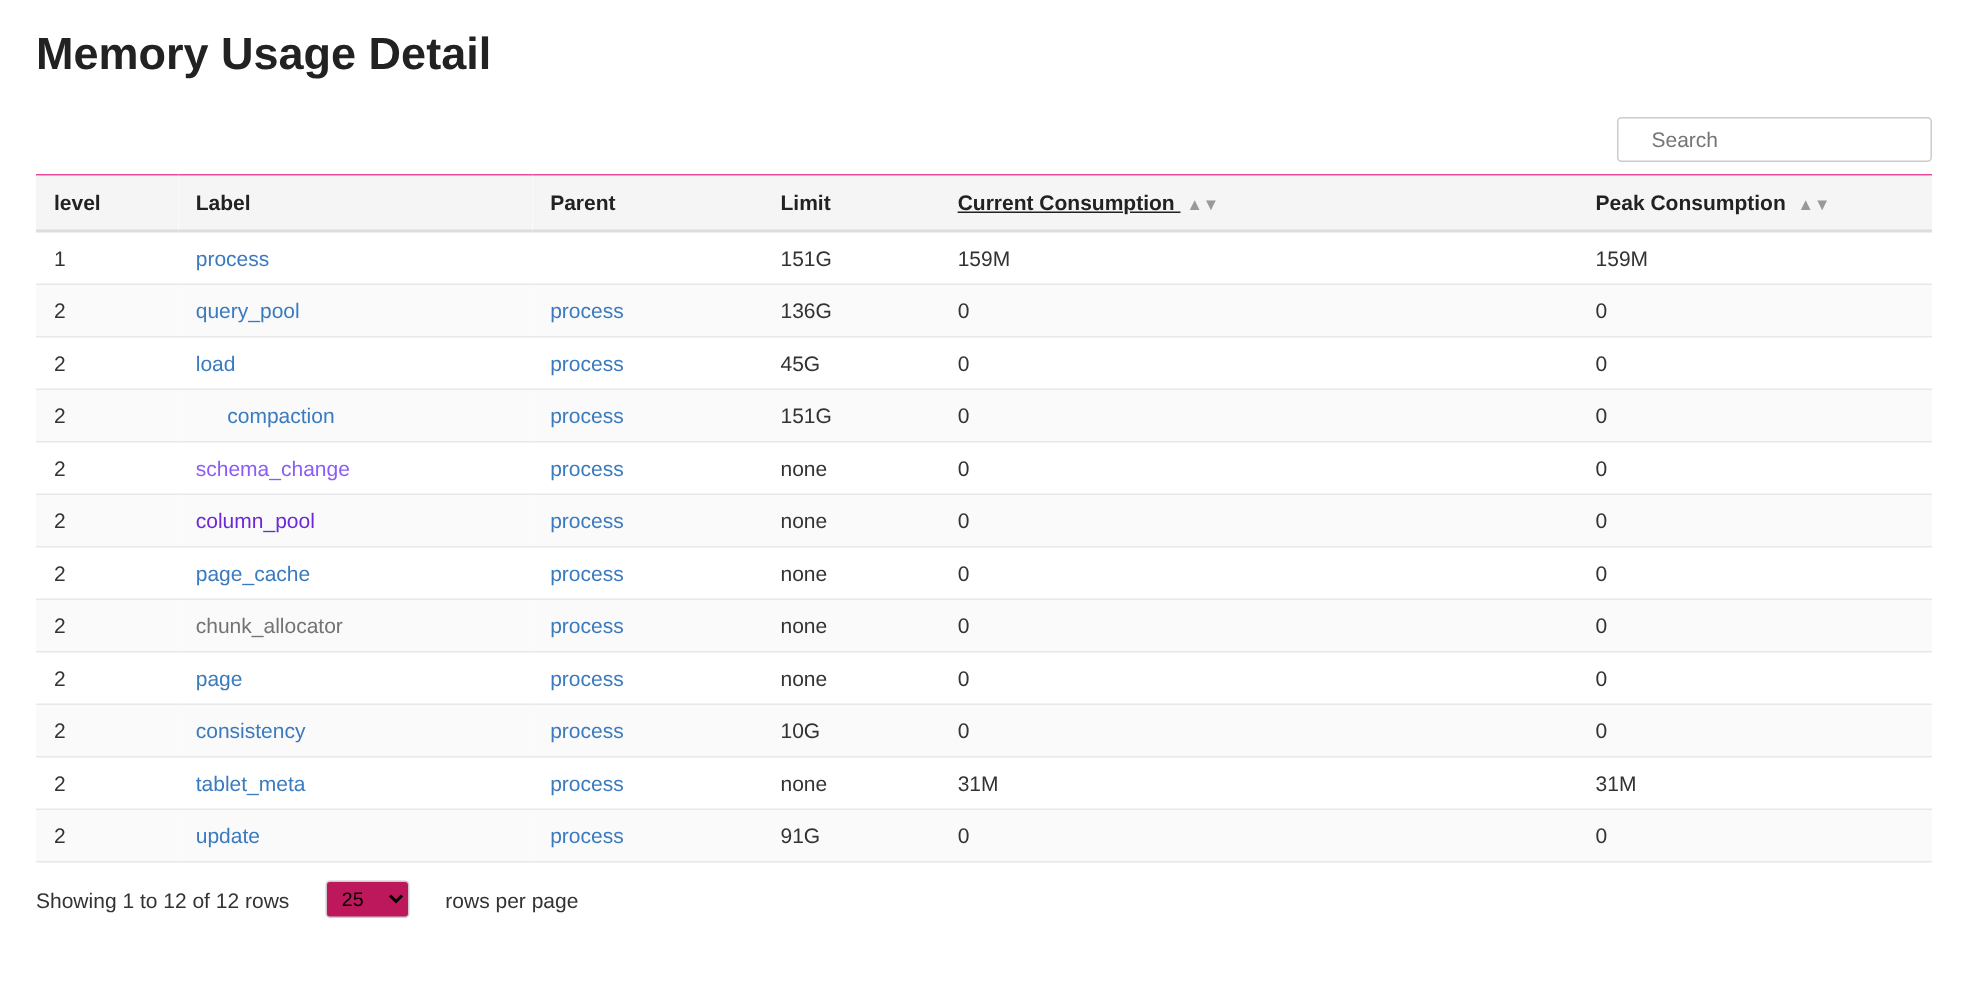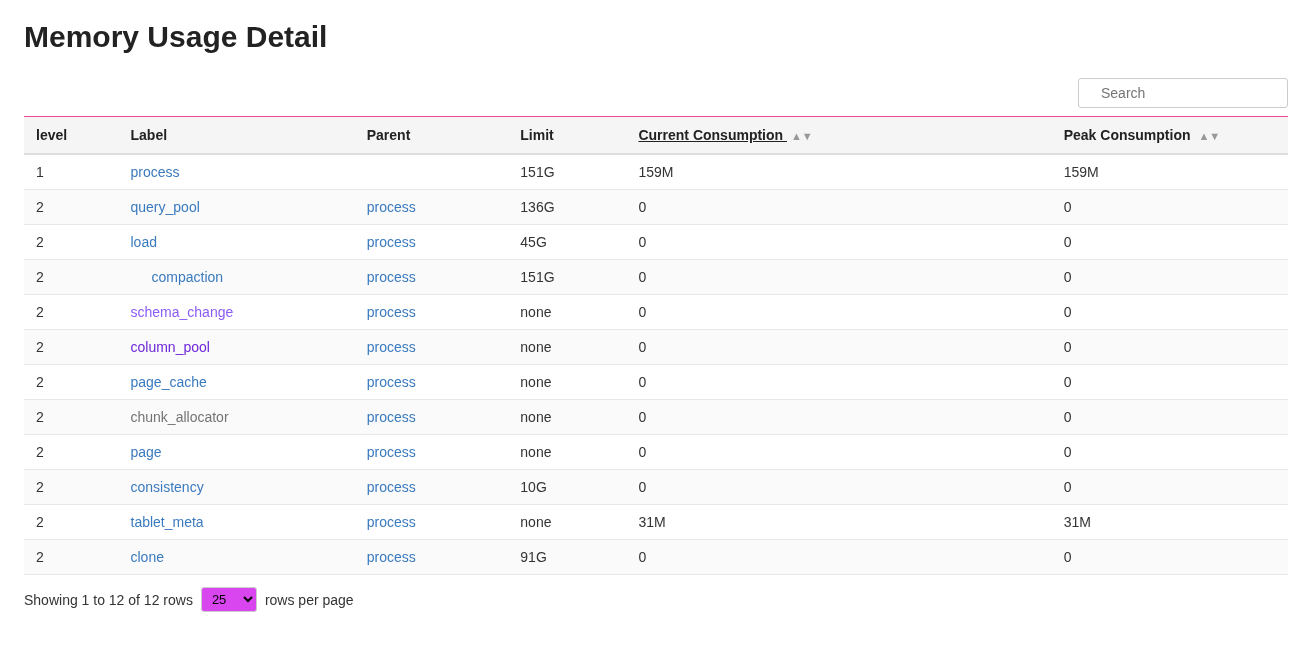--- a/index.html
+++ b/index.html
@@ -60,28 +60,28 @@
       color: #333;
     }
     tbody tr:nth-child(even) { background: #fafafa; }
     tbody tr:nth-child(odd) { background: #fff; }
     .footer {
       margin-top: 12px;
       display: flex;
       align-items: center;
       font-size: 14px;
       color: #333;
-      gap: 8px;
+      gap: 24px;
     }
     .rows-select {
       border: 1px solid #ccc;
       border-radius: 3px;
       padding: 3px 6px;
       font-size: 13px;
-      background: #d946ef;
+      background: #be185d;
       cursor: pointer;
     }
     .col-level { width: 80px; }
     .col-label { width: 200px; }
     .col-parent { width: 130px; }
     .col-limit { width: 100px; }
     .col-current { width: 360px; text-decoration: underline; }
     .col-peak { width: 200px; }
   </style>
 </head>
@@ -194,21 +194,21 @@
       <tr>
         <td>2</td>
         <td><a style="color: rgb(58, 122, 191); text-decoration: none; cursor: pointer;">tablet_meta</a></td>
         <td><a style="color: rgb(58, 122, 191); text-decoration: none; cursor: pointer;">process</a></td>
         <td>none</td>
         <td>31M</td>
         <td>31M</td>
       </tr>
       <tr>
         <td>2</td>
-        <td><a style="color: rgb(58, 122, 191); text-decoration: none; cursor: pointer;">clone</a></td>
+        <td><a style="color: rgb(58, 122, 191); text-decoration: none; cursor: pointer;">update</a></td>
         <td><a style="color: rgb(58, 122, 191); text-decoration: none; cursor: pointer;">process</a></td>
         <td>91G</td>
         <td>0</td>
         <td>0</td>
       </tr>
     </tbody>
 </table>
 
 <div class="footer">
   <span>Showing 1 to 12 of 12 rows</span>

